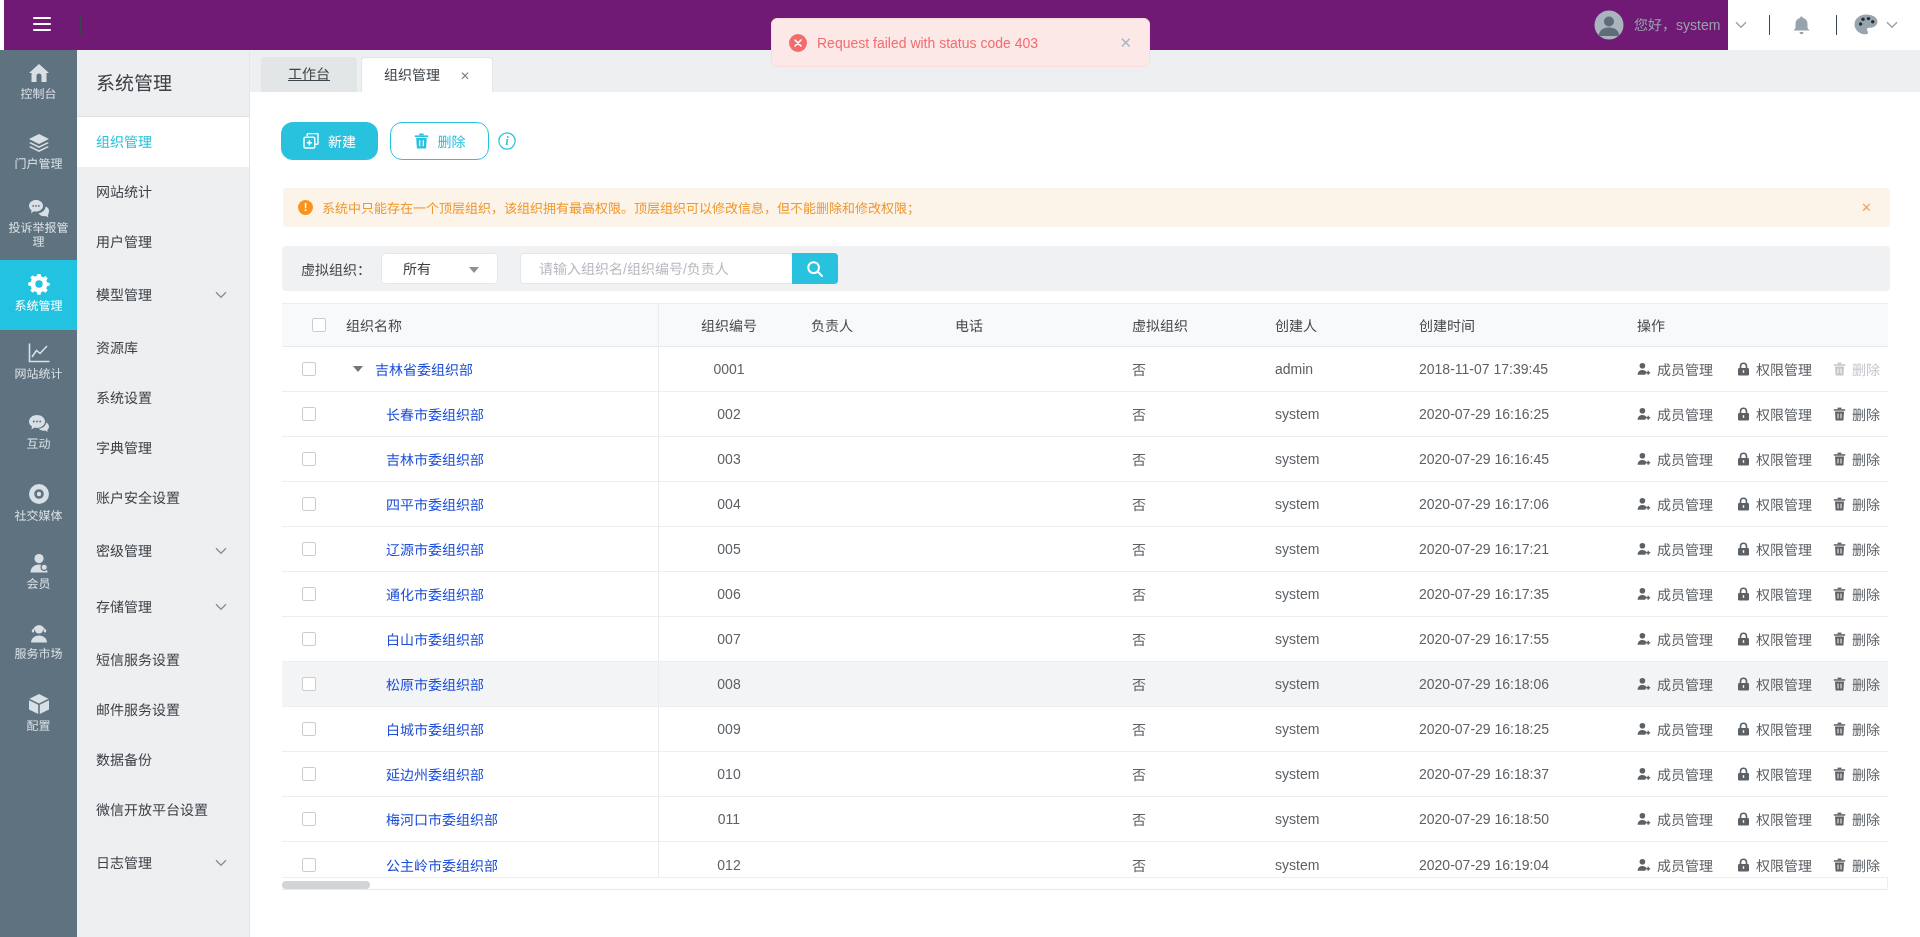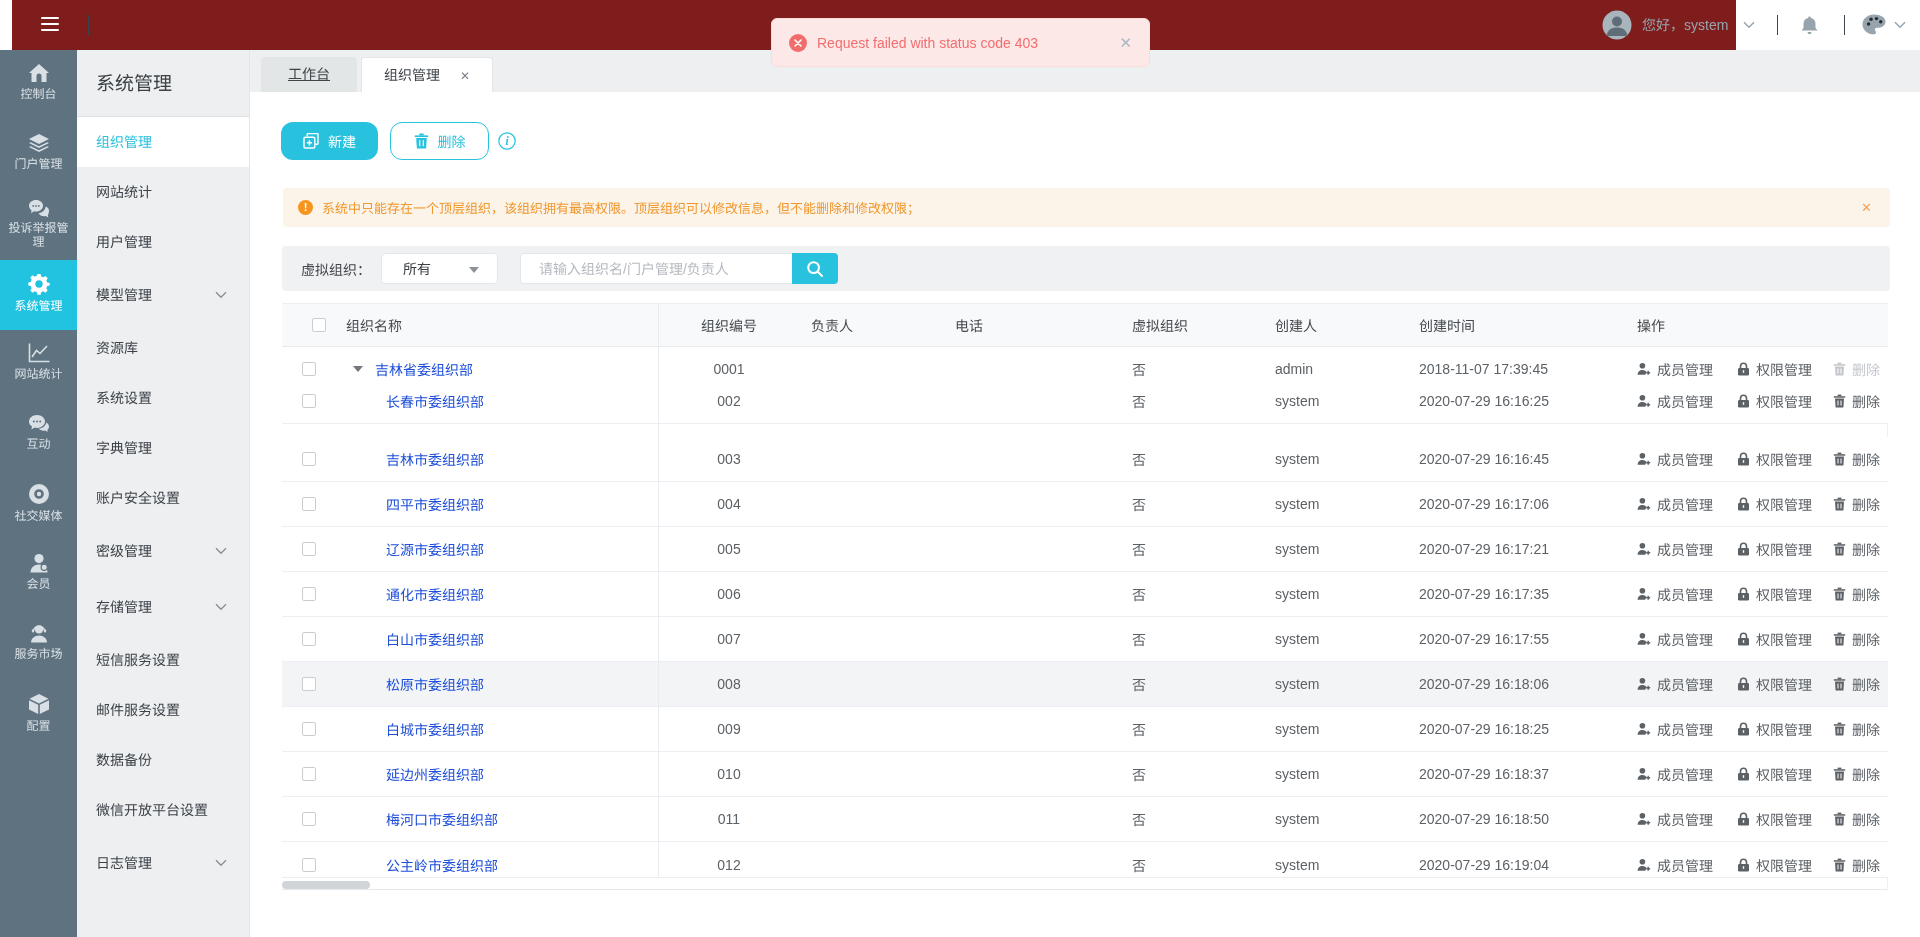--- a/index.html
+++ b/index.html
@@ -3,21 +3,21 @@
 <meta charset="utf-8">
 <title>组织管理</title>
 <style>
   * { margin:0; padding:0; box-sizing:border-box; }
   html,body { width:1920px; height:937px; overflow:hidden; background:#fff;
     font-family:"Liberation Sans", sans-serif; }
   .abs { position:absolute; }
   #app { position:relative; width:1920px; height:937px; overflow:hidden; }
 
   
-  #topbar { left:12px; top:0; width:1724px; height:50px; background:#7f1d1d; }
+  #topbar { left:4px; top:0; width:1724px; height:50px; background:#701a75; }
   #burger { left:29px; top:17px; width:18px; height:16px; }
   #burger span { display:block; height:2px; background:#fff; margin-bottom:4px; border-radius:1px; }
   .tdiv { top:15px; width:1px; height:20px; background:#3c454d; }
 
   
   #side1 { left:0; top:50px; width:77px; height:887px; background:#5f7280; }
   .s1item { position:relative; width:77px; height:70px; color:#d9e0e5; text-align:center; padding-top:13px; }
   .s1item svg { display:block; margin:0 auto 4px; }
   .s1item.two { padding-top:9px; } .s1item.two svg { margin:0 auto 2px; }
   .s1item .lb { font-size:12px; line-height:14px; }
@@ -266,21 +266,21 @@
           <path d="M5.7 7.3 L5.7 13.2 M9.3 7.3 L9.3 13.2" stroke="#fff" stroke-width="1.2"></path>
         </svg>删除</div>
     <svg width="18" height="18" viewBox="0 0 22 22" style="position:absolute;left:248px;top:82px">
         <circle cx="11" cy="11" r="10" stroke="#28c2df" stroke-width="1.5" fill="none"></circle>
         <text x="11" y="16" text-anchor="middle" font-family="Liberation Serif,serif" font-style="italic" font-weight="bold" font-size="14" fill="#28c2df">i</text>
       </svg>
     <div id="alert" class="abs"><span class="aic">!</span>系统中只能存在一个顶层组织，该组织拥有最高权限。顶层组织可以修改信息，但不能删除和修改权限；<span class="ax">✕</span></div>
     <div id="filter" class="abs">
       <span class="flb">虚拟组织：</span>
       <div id="fsel"><span class="v">所有</span><span class="tri"></span></div>
-      <div id="fsearch"><span class="ph">请输入组织名/门户管理/负责人</span></div>
+      <div id="fsearch"><span class="ph">请输入组织名/组织编号/负责人</span></div>
       <div id="fbtn">
           <svg width="18" height="18" viewBox="0 0 18 18">
             <circle cx="7.6" cy="7.6" r="5.4" stroke="#fff" stroke-width="2" fill="none"></circle>
             <path d="M11.8 11.8 L16 16" stroke="#fff" stroke-width="2" stroke-linecap="round"></path>
           </svg>
         </div>
     </div>
     <div id="table" class="abs">
         <div class="thead">
           <span class="cb" style="left:30px"></span>
@@ -318,21 +318,21 @@
             </span><span class="grp dis" style="margin-left:21px">
               <svg width="13" height="14" viewBox="0 0 13 14">
                 <rect x="4.6" y="0.6" width="3.8" height="1.8" fill="#c3c7cc"></rect>
                 <rect x="0.8" y="2.2" width="11.4" height="1.5" fill="#c3c7cc"></rect>
                 <path d="M2 4.6 L11 4.6 L10.4 13.4 L2.6 13.4 Z" fill="#c3c7cc"></path>
                 <path d="M5 6.5 L5 11.5 M8 6.5 L8 11.5" stroke="#fff" stroke-width="1"></path>
               </svg>
               <span style="margin-left:6px" class="dis">删除</span>
             </span></span>
         </div>
-<div class="trow" style="top:76px;">
+<div class="trow" style="top:89px;">
           <span class="cb"></span>
           <span class="c link" style="left:104px">长春市委组织部</span>
           <span class="c num">002</span>
           <span class="c" style="left:850px">否</span>
           <span class="c" style="left:993px">system</span>
           <span class="c" style="left:1137px">2020-07-29 16:16:25</span>
           <span class="c ops" style="left:1355px"><span class="grp">
               <svg width="14" height="14" viewBox="0 0 14 14">
                 <circle cx="5.4" cy="3.8" r="2.8" fill="#5c6166"></circle>
                 <path d="M0.6 12.8 C0.6 9.9 2.7 8 5.4 8 C7.2 8 8.7 8.8 9.5 10.1 L8.2 12.8 Z" fill="#5c6166"></path>

